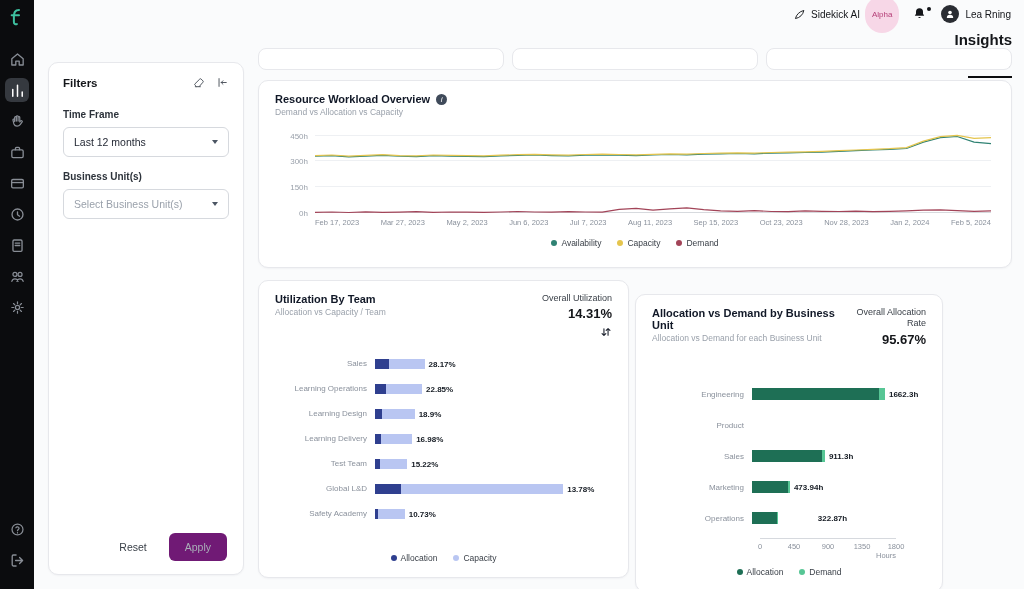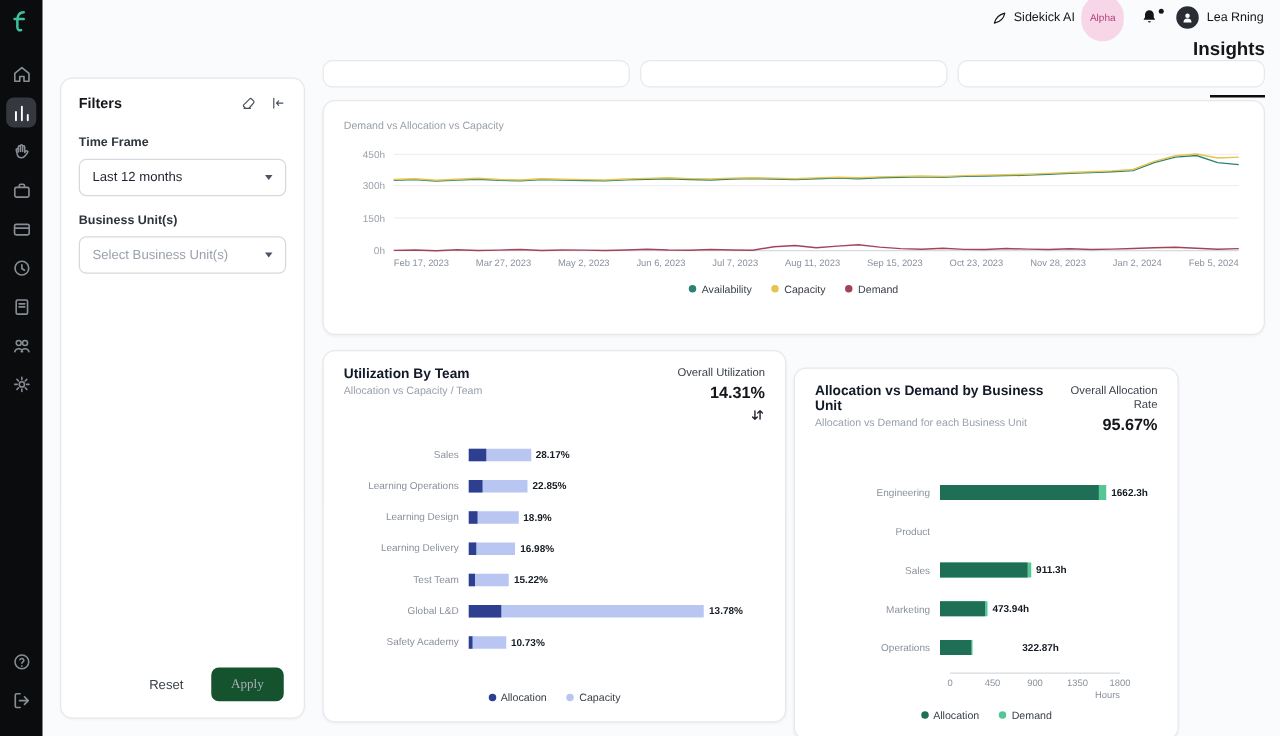--- a/index.html
+++ b/index.html
@@ -42,21 +42,21 @@
   .f-head { display:flex; justify-content:space-between; align-items:center; padding:13px 14px 6px; }
   .f-title { font-size:11.5px; font-weight:bold; }
   .f-icons { display:flex; gap:10px; color:#474e58; }
   .f-icons svg { width:13px; height:13px; cursor:pointer; }
   .f-label { display:block; font-size:10px; font-weight:600; color:#2d333b; margin:14px 14px 0; }
   .select { margin:7px 14px 0; height:30px; border:1px solid #d6d9de; border-radius:6px; background:#fff; display:flex; align-items:center; justify-content:space-between; padding:0 10px; font-size:10.5px; color:#1f2430; cursor:pointer; }
   .select.placeholder { color:#9aa1ab; }
   .caret { width:0; height:0; border-left:3.5px solid transparent; border-right:3.5px solid transparent; border-top:4.5px solid #4b5563; }
   .f-footer { margin-top:auto; display:flex; justify-content:flex-end; align-items:center; gap:22px; padding:13px 16px; }
   .btn-reset { font-size:10.5px; color:#3b4149; background:none; border:none; cursor:pointer; font-family:inherit; }
-  .btn-apply { font-size:10.5px; color:#a9aeb8; background:#14532d; border:none; border-radius:6px; padding:8px 16px; font-family:Liberation Serif, serif; }
+  .btn-apply { font-size:10.5px; color:#a9aeb8; background:#701a75; border:none; border-radius:6px; padding:8px 16px; font-family:Liberation Sans, sans-serif; }
 
   
   .charts { position:absolute; left:258px; top:48px; width:754px; }
   .stub-row { display:flex; gap:8px; height:22px; margin-bottom:10px; }
   .stub { flex:1; background:#fff; border:1px solid #e7e8ec; border-radius:8px; }
 
   .workload-card { height:188px; padding:12px 16px; margin-bottom:12px; }
   .card-title-row { display:flex; align-items:center; gap:6px; }
   .card-title { font-size:11px; font-weight:bold; color:#111827; }
   .info-dot { width:11px; height:11px; border-radius:50%; background:#3f4a5a; color:#fff; font-size:8px; font-style:italic; display:flex; align-items:center; justify-content:center; cursor:pointer; }
@@ -243,20 +243,24 @@
 
   <section class="charts">
 
     <div class="stub-row">
       <div class="stub"></div>
       <div class="stub"></div>
       <div class="stub"></div>
     </div>
 
     <div class="card workload-card">
+      <div class="card-title-row">
+        <span class="card-title">Resource Workload Overview</span>
+        <span class="info-dot">i</span>
+      </div>
       <div class="card-sub">Demand vs Allocation vs Capacity</div>
       <div class="line-chart" id="workload-plot">
           <div class="gridline zero" style="bottom: 0%;"></div>
           <div class="ytick" style="bottom: 0%;">0h</div>
           <div class="gridline" style="bottom: 30%;"></div>
           <div class="ytick" style="bottom: 30%;">150h</div>
           <div class="gridline" style="bottom: 60%;"></div>
           <div class="ytick" style="bottom: 60%;">300h</div>
           <div class="gridline" style="bottom: 90%;"></div>
           <div class="ytick" style="bottom: 90%;">450h</div>

